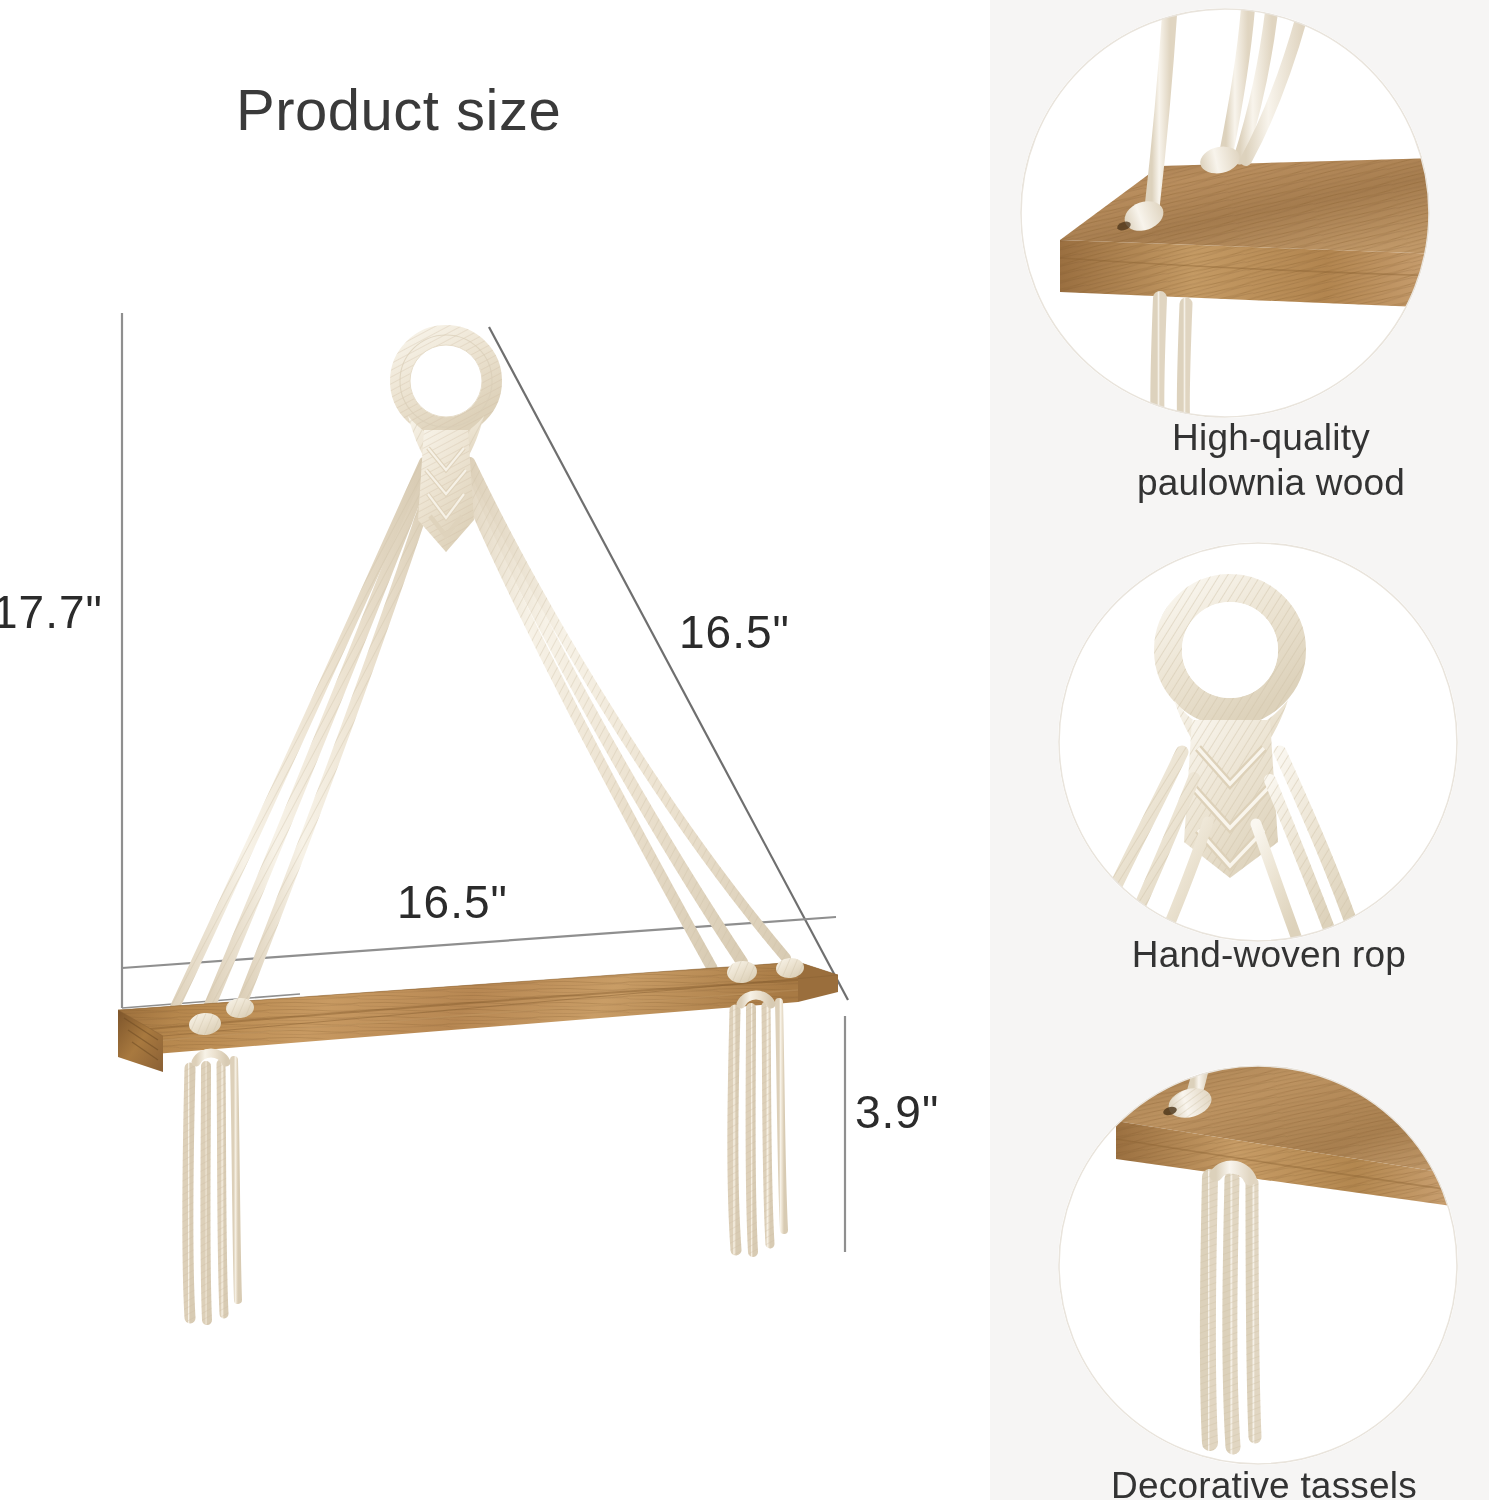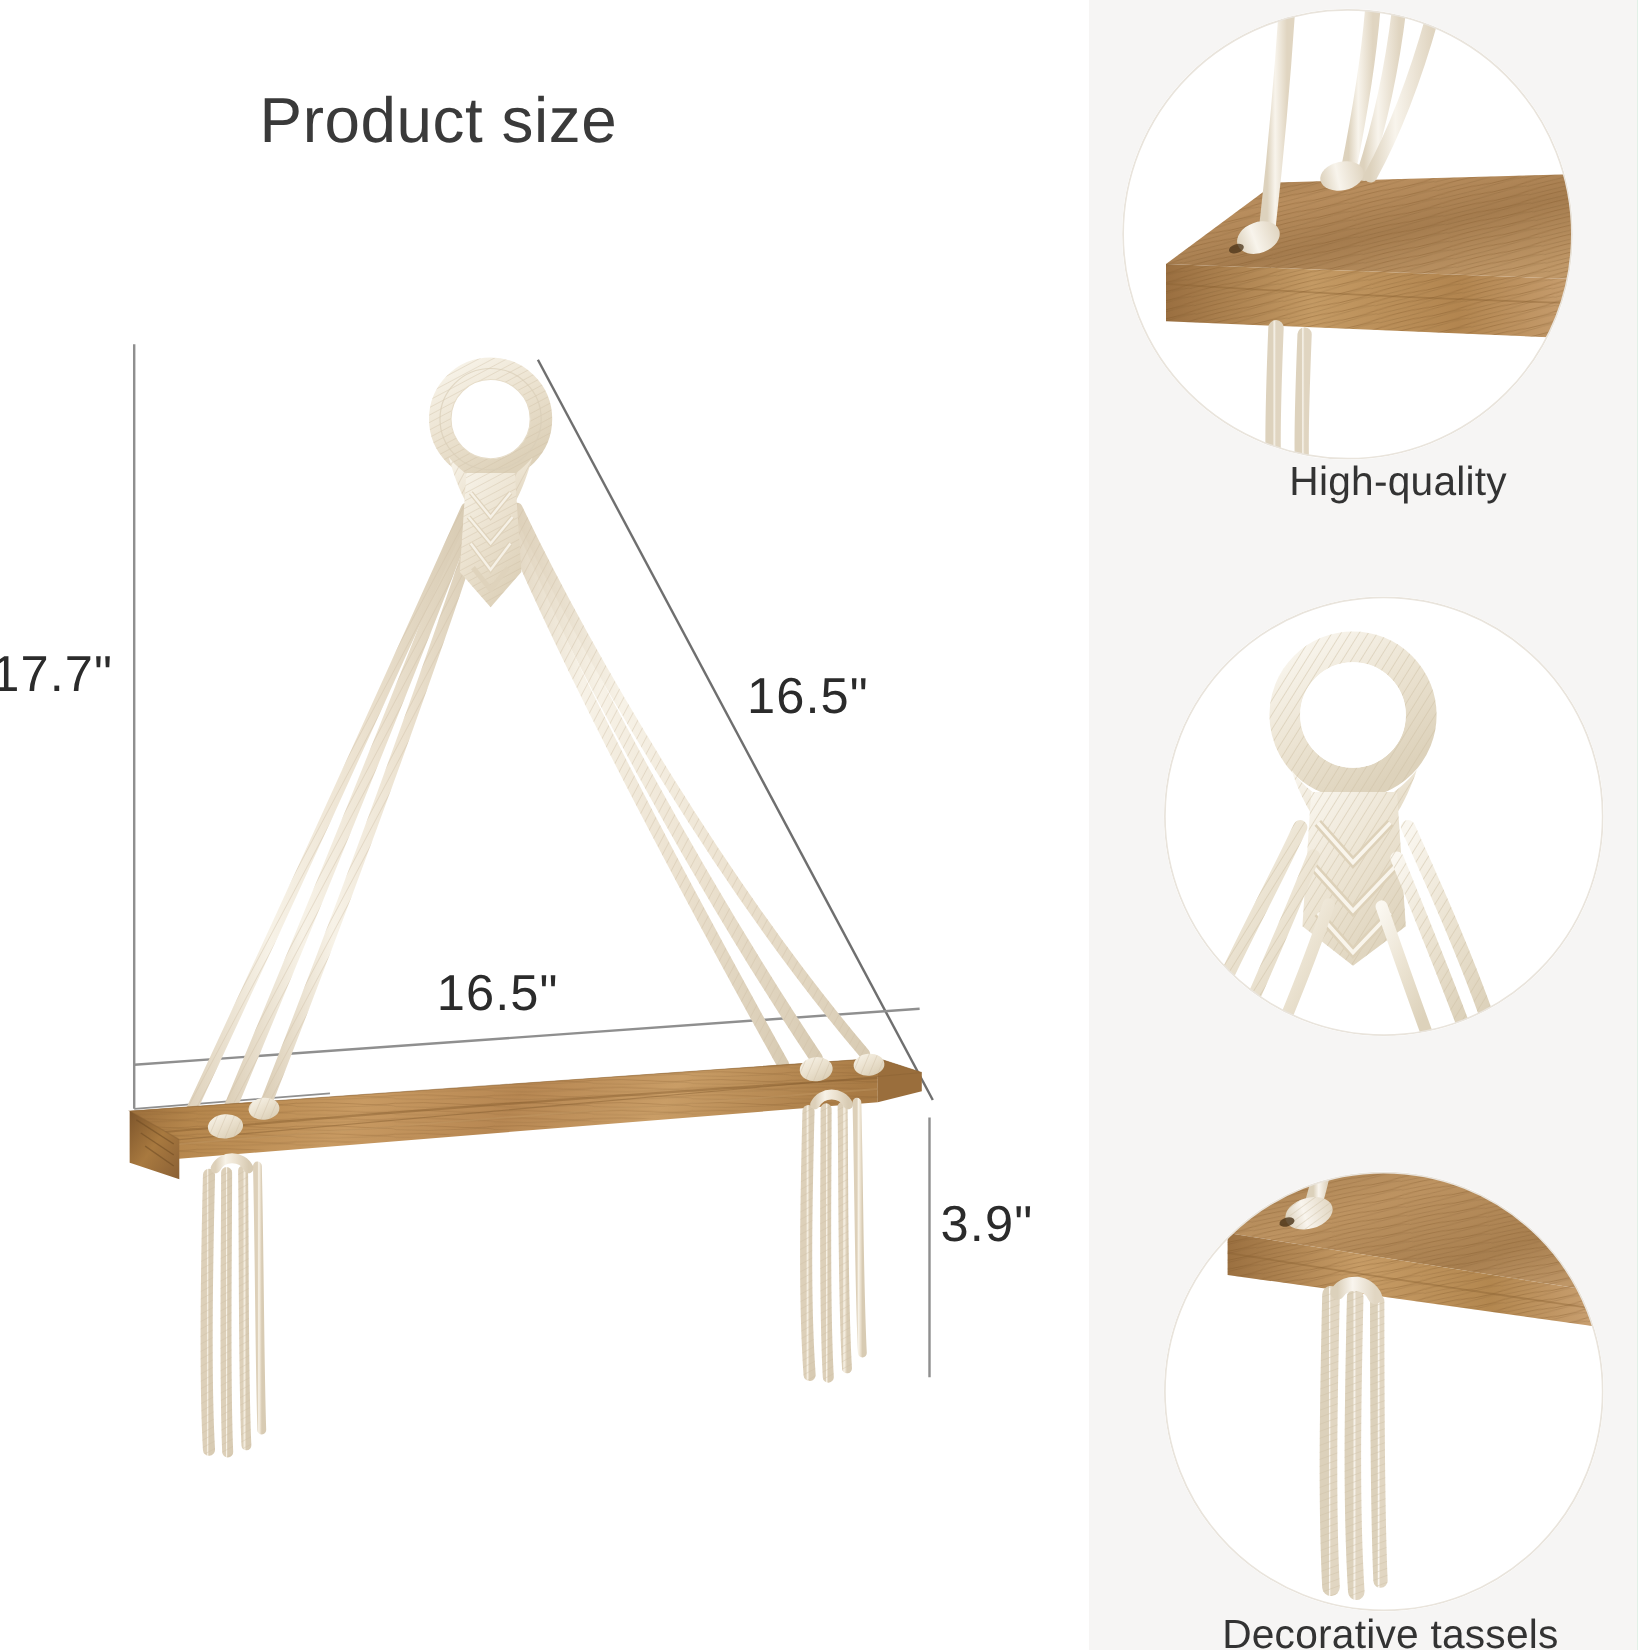--- a/index.html
+++ b/index.html
@@ -330,20 +330,21 @@
             <g stroke-linecap="round" fill="none">
               <path d="M140,290 C 138,340 136,390 138,420" stroke="url(#f1Rope)" stroke-width="14"></path>
               <path d="M166,296 C 164,346 162,396 164,420" stroke="url(#f1Rope)" stroke-width="13"></path>
             </g>
           </g>
           <circle cx="205" cy="205" r="204" fill="none" stroke="#e9e4dc" stroke-width="1.6"></circle>
         </svg>
       </div>
       <div class="feature-caption" id="caption-1">
         <div>High-quality</div>
+        <div>paulownia wood</div>
       </div>
     </div>
 
     <div class="feature-block" id="feature-2">
       <div class="photo-circle" id="photo-2">
         <svg class="svg-fill" viewBox="0 0 400 400">
           <defs>
             <linearGradient id="f2Rope" x1="0" y1="0" x2="0.7" y2="1">
               <stop offset="0" stop-color="#faf7f0"></stop>
               <stop offset="0.5" stop-color="#ece4d3"></stop>
@@ -391,20 +392,23 @@
               <path d="M222,210 C 248,268 276,330 300,400" stroke="url(#f2Rope)" stroke-width="13"></path>
               <path d="M222,210 C 248,268 276,330 300,400" stroke="url(#f2Tw)" stroke-width="13"></path>
               <path d="M212,238 C 234,292 256,346 276,400" stroke="url(#f2Rope)" stroke-width="12"></path>
               <path d="M212,238 C 234,292 256,346 276,400" stroke="url(#f2Tw)" stroke-width="12"></path>
               <path d="M198,282 C 212,322 226,362 240,400" stroke="url(#f2Rope)" stroke-width="11"></path>
               <path d="M172,336 C 172,360 172,380 172,400" stroke="url(#f2Rope)" stroke-width="12"></path>
             </g>
           </g>
           <circle cx="200" cy="200" r="199" fill="none" stroke="#e9e4dc" stroke-width="1.6"></circle>
         </svg>
+      </div>
+      <div class="feature-caption" id="caption-2">
+        <div>Hand-woven rop</div>
       </div>
     </div>
 
     <div class="feature-block" id="feature-3">
       <div class="photo-circle" id="photo-3">
         <svg class="svg-fill" viewBox="0 0 400 400">
           <defs>
             <linearGradient id="f3Top" x1="0" y1="0" x2="0.9" y2="1">
               <stop offset="0" stop-color="#a37c4e"></stop>
               <stop offset="0.4" stop-color="#bd9361"></stop>

